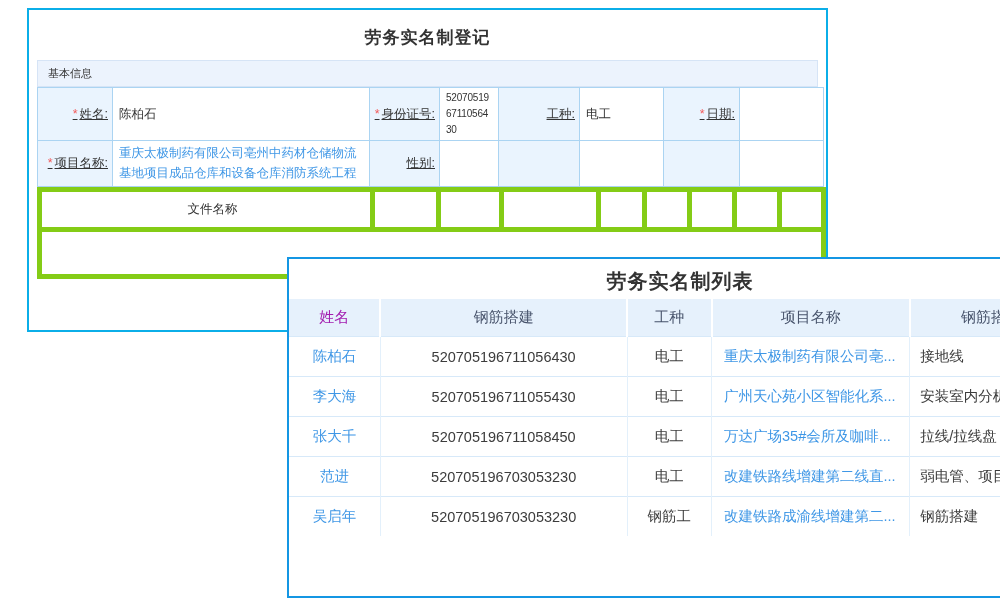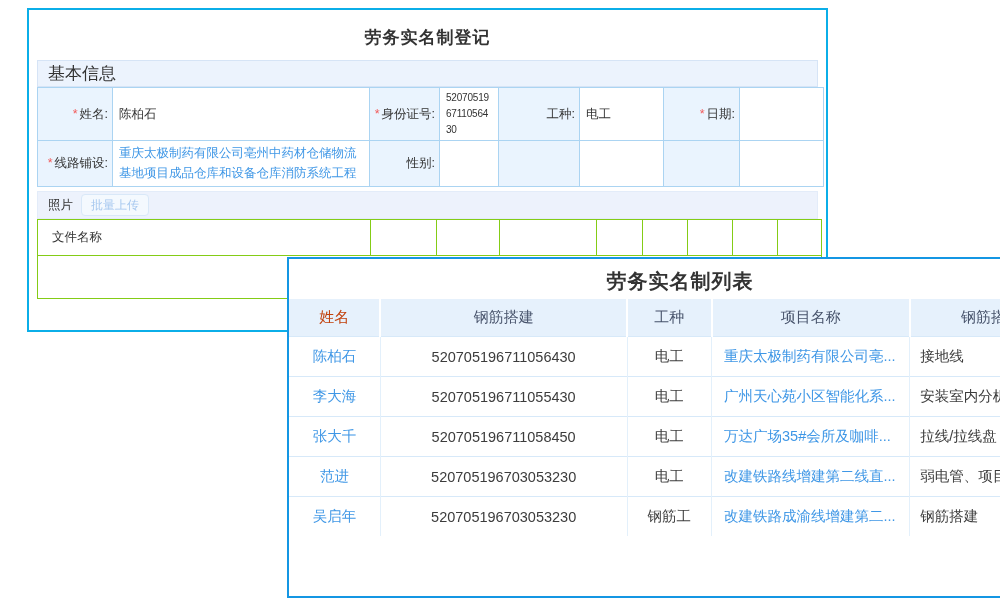--- a/index.html
+++ b/index.html
@@ -15,71 +15,71 @@
     position:absolute;left:27px;top:8px;width:801px;height:324px;
     box-sizing:border-box;border:2px solid #0baee8;background:#fff;z-index:1;
   }
   .bp-title{
     text-align:center;font-size:17px;font-weight:bold;color:#333;
     padding:16px 0 11px 0;letter-spacing:1px;
   }
   .bp-body{padding:0 8px;}
   .section-bar{
     background:#ecf3fd;border:1px solid #d6e4f6;box-sizing:border-box;
-    height:27px;line-height:25px;padding-left:10px;font-size:17px;color:#333;
+    height:27px;line-height:25px;padding-left:10px;font-size:11px;color:#333;
   }
   table.form-table{
     width:100%;border-collapse:collapse;table-layout:fixed;
     font-size:12.5px;color:#333;
   }
   table.form-table td{border:1px solid #abd4f2;overflow:hidden;vertical-align:middle;}
   table.form-table tr.r1 td{height:40px;}
   table.form-table tr.r2 td{height:41px;}
   table.form-table tr.r3 td{height:40px;}
-  td.lbl{background:#eaf4fe;text-align:right;padding:2px 4px 2px 2px;}
+  td.lbl{background:#eaf4fe;text-align:right;padding:2px 4px 2px 2px;text-decoration:underline;}
   td.val{background:#ffffff;text-align:left;padding:2px 6px;}
   .req{color:#f25a5a;margin-right:2px;}
   .link{color:#3f97e6;cursor:pointer;}
   .id-val{font-size:10px;word-break:break-all;line-height:1.6;letter-spacing:-0.2px;}
   .proj-val{line-height:1.55;}
 
   .photo-bar{
     margin-top:4px;background:#edf2fc;border:1px solid #e3ecf9;box-sizing:border-box;
     height:28px;display:flex;align-items:center;padding-left:10px;
     font-size:12.5px;color:#333;
   }
   .upload-btn{
     margin-left:8px;background:#f4f9fe;border:1px solid #d9e8f8;color:#a6c8ef;
     font-size:12px;padding:2px 9px;border-radius:4px;line-height:16px;cursor:pointer;
   }
   table.file-table{
     width:100%;border-collapse:collapse;table-layout:fixed;
     font-size:12.5px;color:#333;
   }
-  table.file-table td{border:1px solid #84cc16;vertical-align:middle;}
+  table.file-table td{border:5px solid #84cc16;vertical-align:middle;text-align:center;}
   table.file-table tr.fhead td{height:33px;background:#fff;}
   td.fname{padding-left:14px;text-align:left;}
   td.file-empty{height:40px;border-top:none;}
 
   
   .front-panel{
     position:absolute;left:287px;top:257px;width:786px;height:341px;
     box-sizing:border-box;border:2px solid #1496e3;background:#fff;z-index:10;
   }
   .fp-title{
     text-align:center;font-size:20px;font-weight:bold;color:#333;
     height:40px;line-height:44px;letter-spacing:1px;
   }
   table.list-table{width:100%;border-collapse:collapse;table-layout:fixed;}
   table.list-table th{
     background:#e6f1fc;height:35px;font-size:15px;font-weight:normal;
     color:#47536b;border-left:2px solid #ffffff;text-align:center;
   }
   table.list-table th:first-child{border-left:none;}
-  table.list-table th.active{color:#c2410c;}
+  table.list-table th.active{color:#a21caf;}
   table.list-table td{
     height:37px;border-top:1px solid #d7e9f9;border-right:1px solid #e3f0fb;
     font-size:14.5px;color:#3c3c3c;vertical-align:middle;overflow:hidden;
     white-space:nowrap;
   }
   table.list-table td:last-child{border-right:none;}
   td.c-name{text-align:center;}
   td.c-name .rowlink{color:#3f97e6;text-decoration:none;cursor:pointer;}
   td.c-id{text-align:center;font-size:15px;}
   td.c-type{text-align:center;}
@@ -112,36 +112,32 @@
         <td class="lbl"><span class="req">*</span><span>姓名:</span></td>
         <td class="val">陈柏石</td>
         <td class="lbl"><span class="req">*</span><span>身份证号:</span></td>
         <td class="val id-val">520705196711056430</td>
         <td class="lbl"><span>工种:</span></td>
         <td class="val">电工</td>
         <td class="lbl"><span class="req">*</span><span>日期:</span></td>
         <td class="val"></td>
       </tr>
       <tr class="r2">
-        <td class="lbl"><span class="req">*</span><span>线路铺设:</span></td>
+        <td class="lbl"><span class="req">*</span><span>项目名称:</span></td>
         <td class="val proj-val"><span class="link">重庆太极制药有限公司亳州中药材仓储物流基地项目成品仓库和设备仓库消防系统工程</span></td>
         <td class="lbl"><span>性别:</span></td>
         <td class="val"></td>
         <td class="lbl"></td>
         <td class="val"></td>
         <td class="lbl"></td>
         <td class="val"></td>
       </tr>
     </tbody>
       </table>
 
-    <div class="photo-bar">
-      <span>照片</span>
-      <span class="upload-btn">批量上传</span>
-    </div>
 
     <table class="file-table">
       <colgroup>
         <col style="width:333px">
           <col style="width:66px">
           <col style="width:63px">
           <col style="width:97px">
         <col style="width:46px">
           <col style="width:45px">
           <col style="width:45px">

